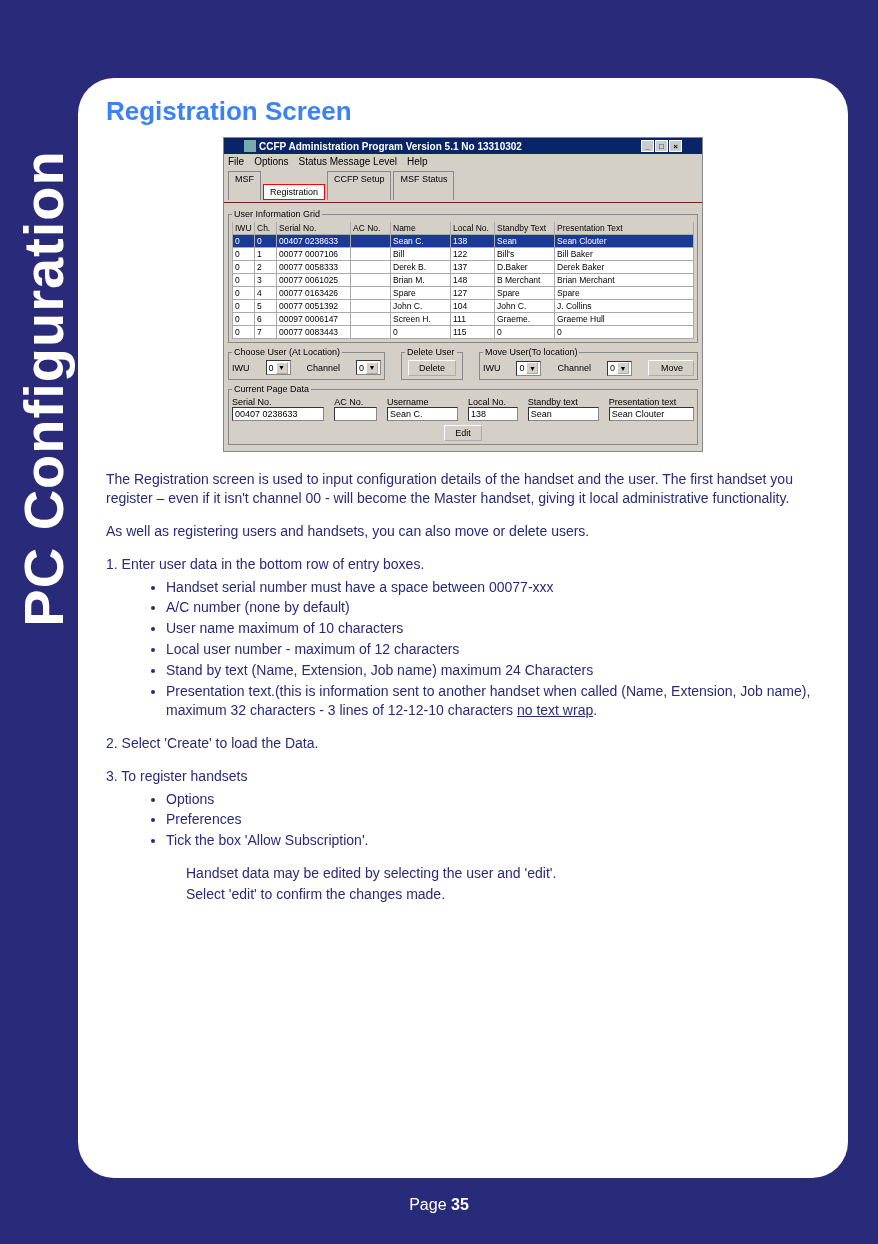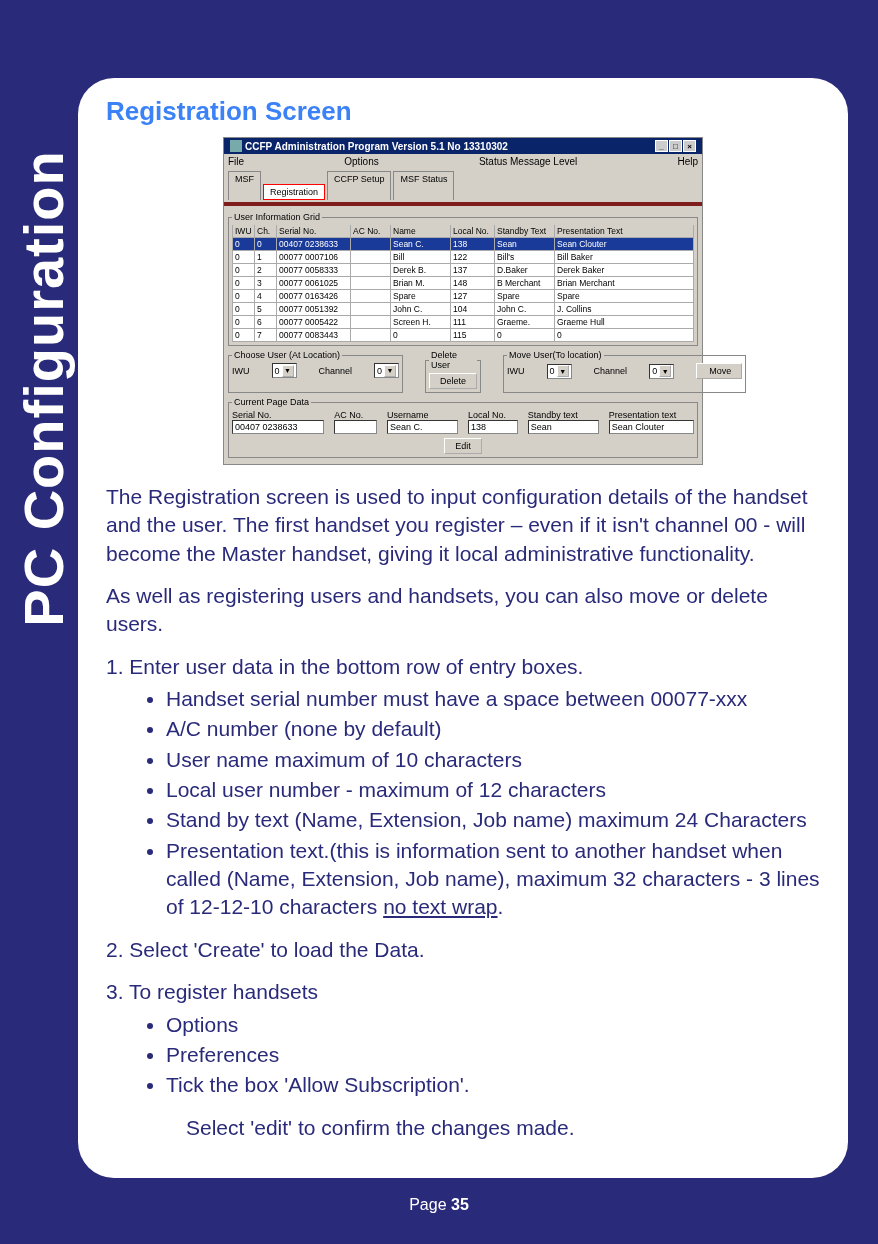--- a/index.html
+++ b/index.html
@@ -52,47 +52,46 @@
     margin: 0 auto 18px auto;
     background: #c9c9c9;
     border: 1px solid #888;
     font-family: Tahoma, Arial, sans-serif;
     font-size: 9px;
     color: #000;
   }
   .titlebar {
     background: #0a246a;
     color: #fff;
-    padding: 2px 6px;
+    padding: 2px 20px;
     display: flex;
     align-items: center;
     justify-content: space-between;
     font-size: 10px;
     font-weight: bold;
   }
   .titlebar .wbtns { display: flex; gap: 1px; }
   .titlebar .wbtn {
     width: 13px; height: 12px; background: #ccc; border: 1px solid #fff;
     display: flex; align-items: center; justify-content: center;
     font-size: 8px; color: #000;
   }
   .menubar {
     background: #d4d0c8;
     padding: 2px 4px;
     display: flex;
     gap: 10px;
     font-size: 10px;
-    justify-content: space-between;
   }
   .tabbar {
     background: #d4d0c8;
     padding: 2px 4px;
     display: flex;
     gap: 2px;
-    border-bottom: 4px solid #7f1d1d;
+    border-bottom: 1px solid #7f1d1d;
   }
   .tab {
     padding: 2px 6px;
     background: #d4d0c8;
     border: 1px solid #888;
     border-bottom: none;
     font-size: 9px;
   }
   .tab.sel { background: #fff; border: 1px solid red; margin-top: 13px; }
   .panel { background: #d4d0c8; padding: 4px; }
@@ -111,21 +110,21 @@
   }
   table.grid th, table.grid td {
     border: 1px solid #aaa;
     padding: 1px 2px;
     text-align: left;
     white-space: nowrap;
     overflow: hidden;
   }
   table.grid th { background: #d4d0c8; font-weight: normal; border-top: none; }
   table.grid tr.sel td { background: #1a3a9a; color: #fff; }
-  .rowflex { display: flex; gap: 22px; align-items: center; }
+  .rowflex { display: flex; gap: 16px; align-items: center; }
   .winbtn {
     background: #d4d0c8;
     border: 1px outset #fff;
     padding: 2px 10px;
     font-size: 9px;
   }
   .wininput {
     background: #fff;
     border: 1px inset #888;
     padding: 1px 2px;
@@ -142,21 +141,21 @@
     padding: 0 2px;
   }
   .winselect .arrow {
     width: 12px; height: 12px; background: #d4d0c8;
     border: 1px outset #fff;
     margin-left: 2px;
     display: flex; align-items: center; justify-content: center;
     font-size: 7px;
   }
   .doc-body {
-    font-size: 21px;
+    font-size: 14px;
     line-height: 1.35;
     color: #2a2a7a;
   }
   .doc-body p { margin: 0 0 14px 0; }
   .doc-body .step { margin: 0 0 4px 0; }
   .doc-body ul { margin: 0 0 14px 60px; list-style: disc; }
   .doc-body ul li { margin: 0 0 2px 0; }
   .doc-body .indent { margin-left: 80px; margin-bottom: 2px; }
   .underline { text-decoration: underline; }
   .footer {
@@ -276,21 +275,21 @@
                 <td>00077 0051392</td>
                 <td></td>
                 <td>John C.</td>
                 <td>104</td>
                 <td>John C.</td>
                 <td>J. Collins</td>
               </tr>
               <tr>
                 <td>0</td>
                 <td>6</td>
-                <td>00077 0005422</td>
+                <td>00097 0006147</td>
                 <td></td>
                 <td>Screen H.</td>
                 <td>111</td>
                 <td>Graeme.</td>
                 <td>Graeme Hull</td>
               </tr>
               <tr>
                 <td>0</td>
                 <td>7</td>
                 <td>00077 0083443</td>
@@ -377,19 +376,20 @@
 
     <p>2. Select 'Create' to load the Data.</p>
 
     <p class="step">3. To register handsets</p>
     <ul>
       <li>Options</li>
       <li>Preferences</li>
       <li>Tick the box 'Allow Subscription'.</li>
     </ul>
 
+    <p class="indent">Handset data may be edited by selecting the user and 'edit'.</p>
     <p class="indent">Select 'edit' to confirm the changes made.</p>
   </div>
 </div>
 
 <div class="footer">
   <span>Page </span><b>35</b>
 </div>
 
 </body></html>

